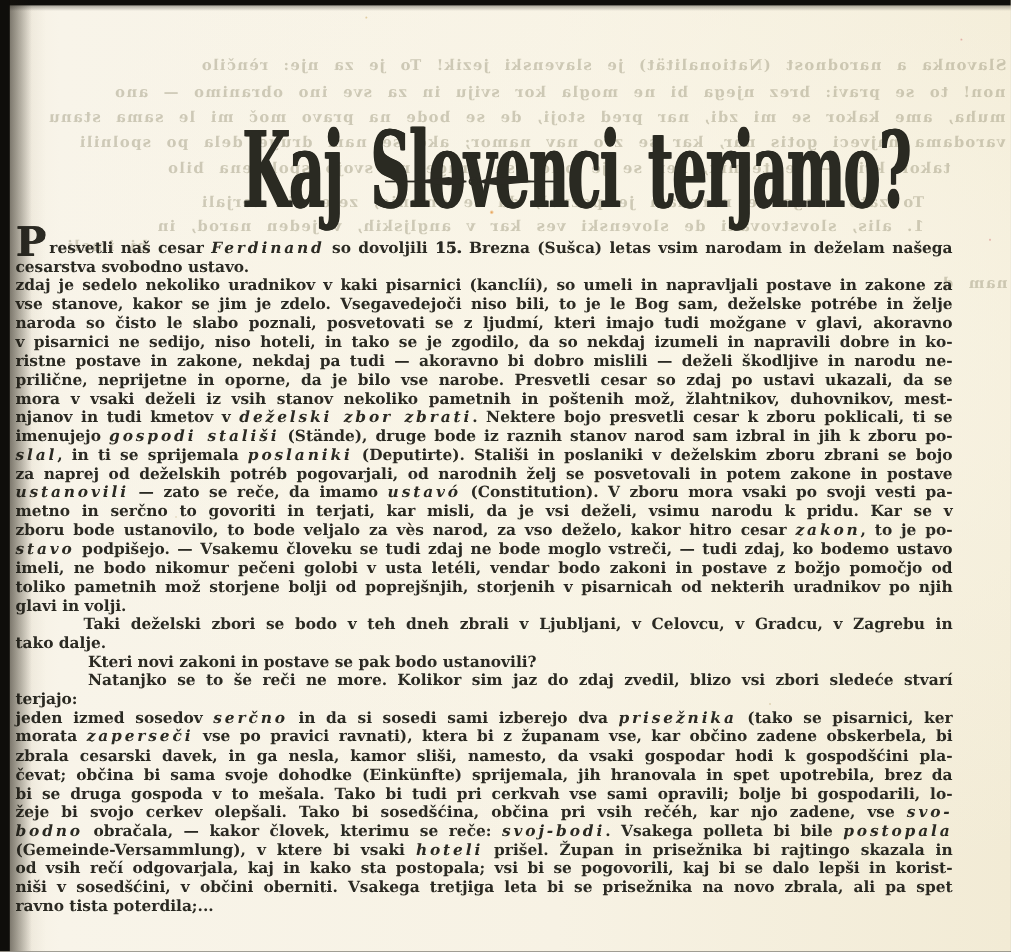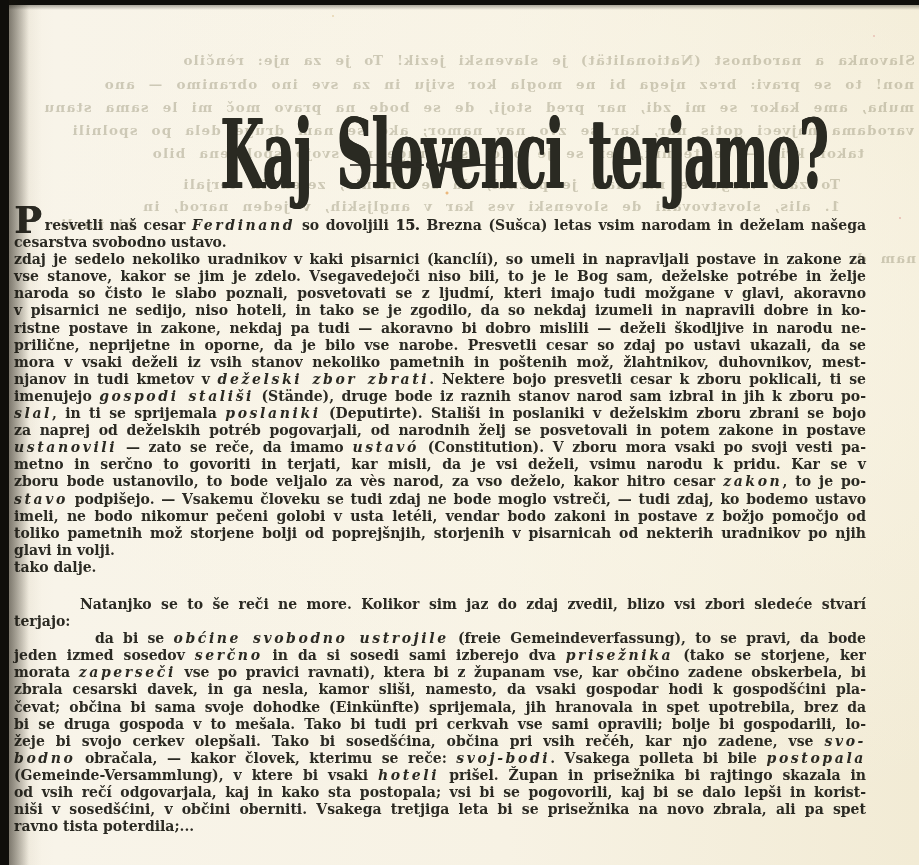--- a/index.html
+++ b/index.html
@@ -106,29 +106,32 @@
         <div class="jline"><span>za naprej od deželskih potréb pogovarjali, od narodnih želj se posvetovali in potem zakone in postave</span></div>
         <div class="jline"><span class="seg-sp">ustanovili</span><span> — zato se reče, da imamo </span><span class="seg-sp">ustavó</span><span> (Constitution).  V zboru mora vsaki po svoji vesti pa-</span></div>
         <div class="jline"><span>metno in serčno to govoriti in terjati, kar misli, da je vsi deželi, vsimu narodu k pridu.  Kar se v</span></div>
         <div class="jline"><span>zboru bode ustanovilo, to bode veljalo za vès narod, za vso deželo, kakor hitro cesar </span><span class="seg-sp">zakon</span><span>, to je po-</span></div>
         <div class="jline"><span class="seg-sp">stavo</span><span> podpišejo. — Vsakemu človeku se tudi zdaj ne bode moglo vstreči, — tudi zdaj, ko bodemo ustavo</span></div>
         <div class="jline"><span>imeli, ne bodo nikomur pečeni golobi v usta letéli, vendar bodo zakoni in postave z božjo pomočjo od</span></div>
         <div class="jline"><span>toliko pametnih mož storjene bolji od poprejšnjih, storjenih v pisarnicah od nekterih uradnikov po njih</span></div>
         <div class="jline last"><span>glavi in volji.</span></div>
       </div>
       <div class="para">
+        <div class="jline" style="text-indent: 62px;"><span>Taki deželski zbori se bodo v teh dneh zbrali v Ljubljani, v Celovcu, v Gradcu, v Zagrebu in</span></div>
         <div class="jline last"><span>tako dalje.</span></div>
       </div>
       <div class="para">
-        <div class="jline" style="text-indent: 66px; margin-top: 20px;"><span>Natanjko se to še reči ne more.  Kolikor sim jaz do zdaj zvedil, blizo vsi zbori sledeće stvarí</span></div>
+        <div class="jline last" style="text-indent: 66px;"><span>Kteri novi zakoni in postave se pak bodo ustanovili?</span></div>
+      </div>
+      <div class="para">
+        <div class="jline" style="text-indent: 66px;"><span>Natanjko se to še reči ne more.  Kolikor sim jaz do zdaj zvedil, blizo vsi zbori sledeće stvarí</span></div>
         <div class="jline last"><span>terjajo:</span></div>
       </div>
       <div class="para">
-        <div class="jline" style="text-indent: 81px;"><span>da bi se </span><span class="seg-sp">obćine svobodno ustrojile</span><span> (freie Gemeindeverfassung), to se pravi, da bode</span></div>
-        <div class="jline"><span>jeden izmed sosedov </span><span class="seg-sp">serčno</span><span> in da si sosedi sami izberejo dva </span><span class="seg-sp">prisežnika</span><span> (tako se storjene, ker</span></div>
+        <div class="jline"><span>jeden izmed sosedov </span><span class="seg-sp">serčno</span><span> in da si sosedi sami izberejo dva </span><span class="seg-sp">prisežnika</span><span> (tako se pisarnici, ker</span></div>
         <div class="jline"><span>morata </span><span class="seg-sp">zaperseči</span><span> vse po pravici ravnati), ktera bi z županam vse, kar občino zadene obskerbela, bi</span></div>
         <div class="jline"><span>zbrala cesarski davek, in ga nesla, kamor sliši, namesto, da vsaki gospodar hodi k gospodšćini pla-</span></div>
         <div class="jline"><span>čevat; občina bi sama svoje dohodke (Einkünfte) sprijemala, jih hranovala in spet upotrebila, brez da</span></div>
         <div class="jline"><span>bi se druga gospoda v to mešala.  Tako bi tudi pri cerkvah vse sami opravili; bolje bi gospodarili, lo-</span></div>
         <div class="jline"><span>žeje bi svojo cerkev olepšali.  Tako bi sosedšćina, občina pri vsih rečéh, kar njo zadene, vse </span><span class="seg-sp">svo-</span></div>
         <div class="jline"><span class="seg-sp">bodno</span><span> obračala, — kakor človek, kterimu se reče: </span><span class="seg-sp">svoj-bodi</span><span>.  Vsakega polleta bi bile </span><span class="seg-sp">postopala</span></div>
         <div class="jline"><span>(Gemeinde-Versammlung), v ktere bi vsaki </span><span class="seg-sp">hoteli</span><span> prišel.  Župan in prisežnika bi rajtingo skazala in</span></div>
         <div class="jline"><span>od vsih rečí odgovarjala, kaj in kako sta postopala; vsi bi se pogovorili, kaj bi se dalo lepši in korist-</span></div>
         <div class="jline"><span>niši v sosedšćini, v občini oberniti.  Vsakega tretjiga leta bi se prisežnika na novo zbrala, ali pa spet</span></div>
         <div class="jline last"><span>ravno tista poterdila;...</span></div>

